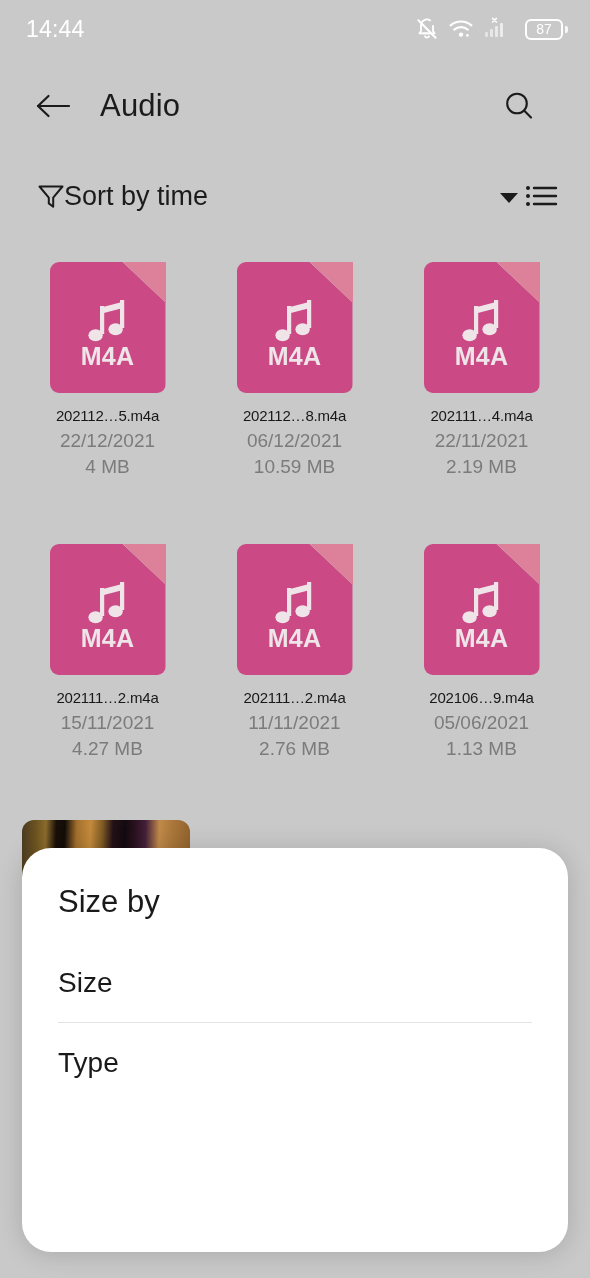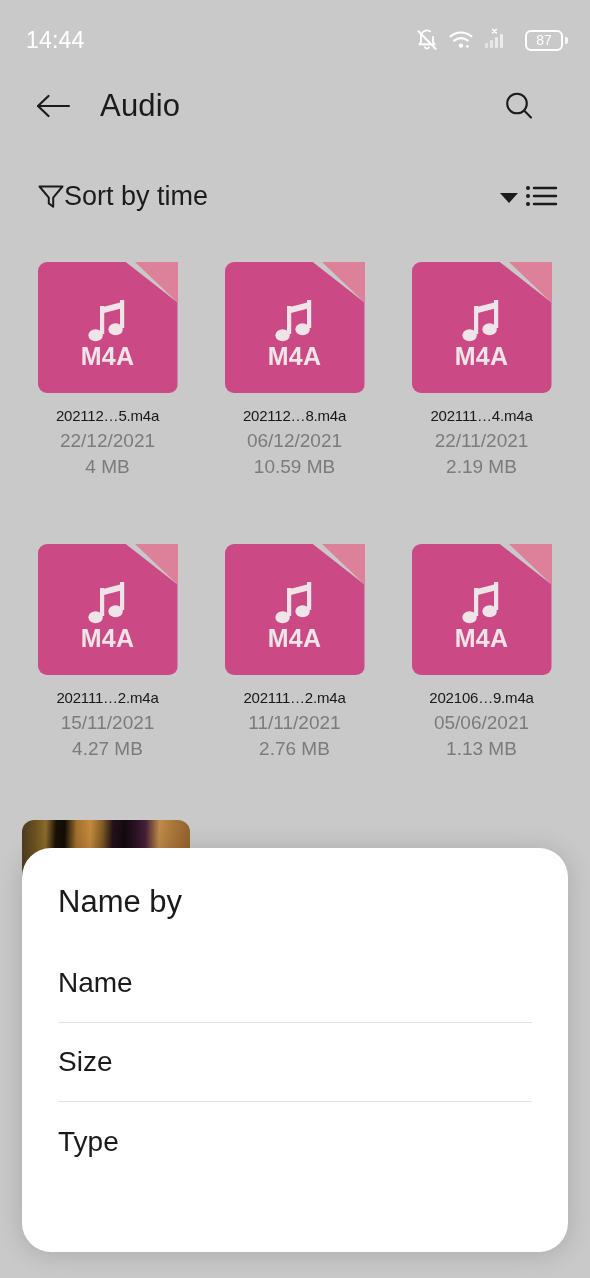--- a/index.html
+++ b/index.html
@@ -7,21 +7,21 @@
   body {
     font-family:"Liberation Sans", sans-serif;
     background:#c9c9c9;
     position:relative;
     overflow:hidden;
     -webkit-font-smoothing:antialiased;
   }
 
   
   .statusbar {
-    position:absolute; top:11px; left:0; width:590px; height:58px;
+    position:absolute; top:0; left:0; width:590px; height:58px;
     display:flex; align-items:center; justify-content:space-between;
     padding:0 22px 0 26px;
   }
   .status-time {
     font-size:23px; color:#ffffff; letter-spacing:.2px; font-weight:400;
   }
   .status-icons { display:flex; align-items:center; gap:9px; }
   .status-icons svg { display:block; }
   .battery {
     display:flex; align-items:center; gap:2px;margin-left:7px;
@@ -67,21 +67,21 @@
   
   .grid {
     position:absolute; top:262px; left:0; width:590px;
     display:flex; flex-wrap:wrap; padding:0 14px;
   }
   .file-cell {
     width:187px; display:flex; flex-direction:column; align-items:center;
     margin-bottom:66px; cursor:pointer;
   }
   .fileicon {
-    position:relative; width:140px; height:131px;
+    position:relative; width:116px; height:131px;
   }
   .fileicon .sheet {
     position:absolute; inset:0;
     background:#cb4a85;
     border-radius:9px;
     clip-path:polygon(0 0, 63% 0, 100% 31%, 100% 100%, 0 100%);
   }
   .fileicon .fold {
     position:absolute; top:0; right:0; width:43px; height:41px;
     background:#dd8099;
@@ -336,26 +336,23 @@
     <div class="file-name">202106…9.m4a</div>
     <div class="file-date">05/06/2021</div>
     <div class="file-size">1.13 MB</div>
   </div>
 
 </div>
 
 <div class="thumb-peek"></div>
 
 <div class="sheet-dialog">
-  <div class="sheet-title">Name by</div>
+  <div class="sheet-title">Size by</div>
   <div class="sheet-options">
 
-    <div class="sheet-option">
-      <span class="sheet-option-label">Name</span>
-    </div>
 
 
     <div class="sheet-option">
       <span class="sheet-option-label">Size</span>
     </div>
 
     <div class="sheet-option">
       <span class="sheet-option-label">Type</span>
     </div>
 

